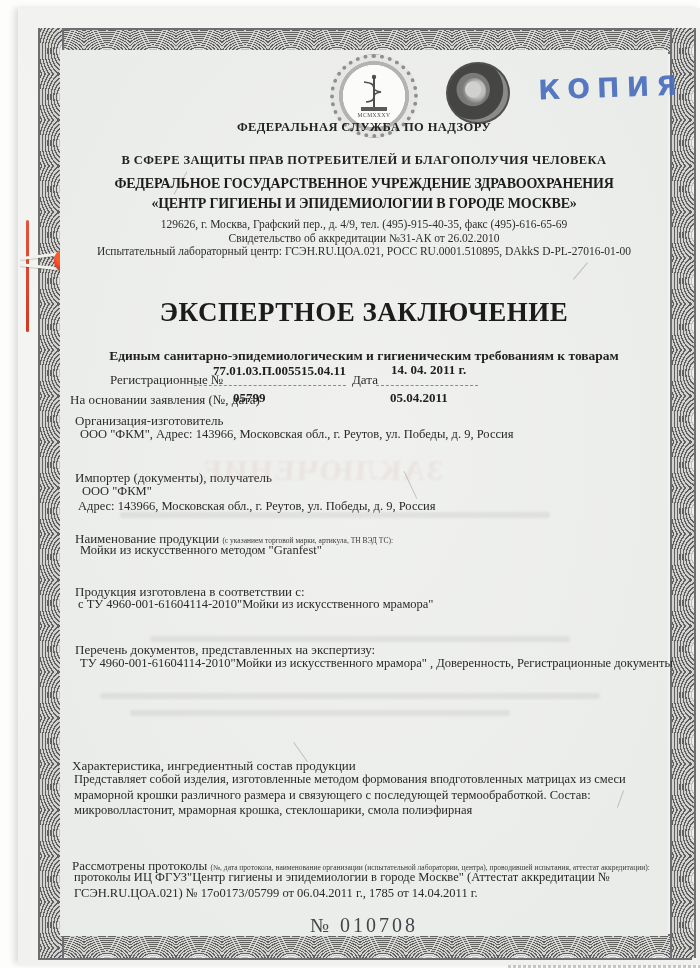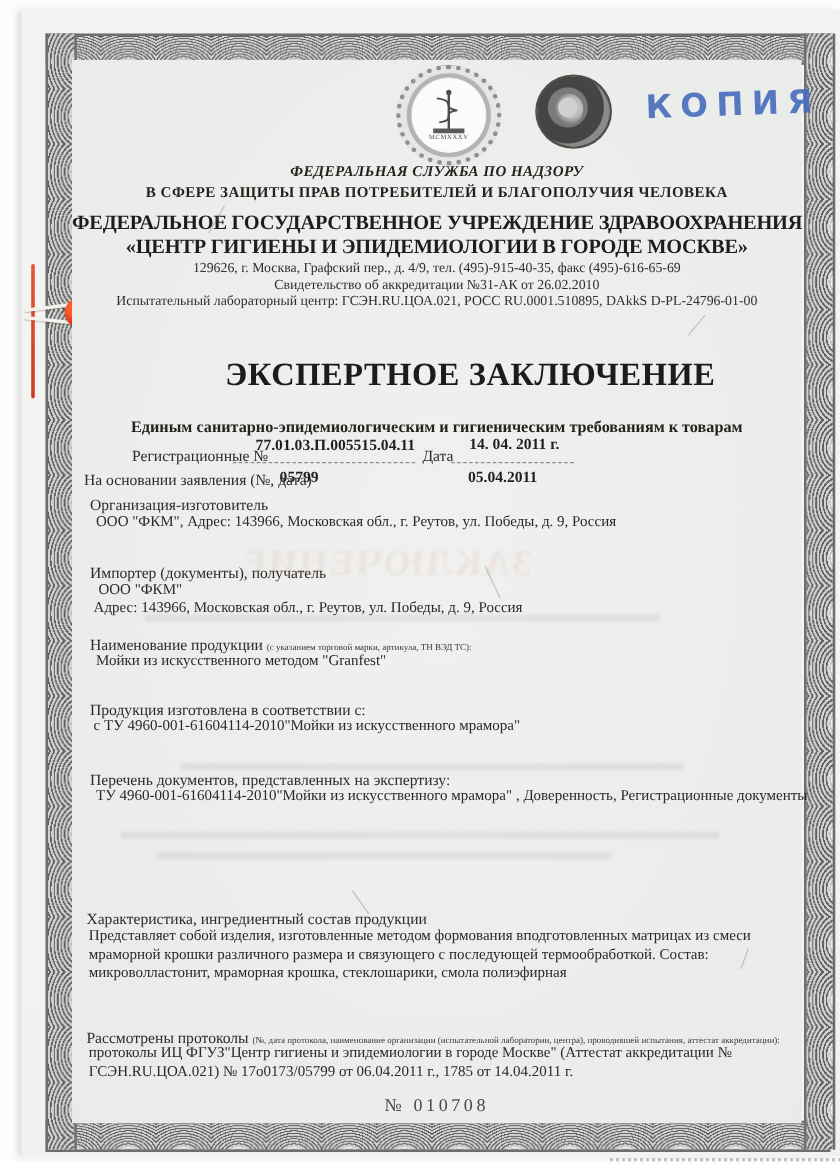--- a/index.html
+++ b/index.html
@@ -40,34 +40,34 @@
   .band-right{left:632px;}
   
   .content{
     position:absolute;left:60px;top:50px;width:608px;height:886px;
     background:radial-gradient(ellipse at 50% 45%, #f0f1ef 0%, #ebedeb 70%, #e9ebe9 100%);
   }
   .abs{position:absolute;white-space:nowrap;}
   .ctr{left:0;width:100%;text-align:center;}
   
   .svc{font-size:12.5px;font-weight:bold;letter-spacing:.4px;color:#23231f;}
-  .org{font-size:17px;font-weight:bold;letter-spacing:-.2px;color:#1d1d1b;}
+  .org{font-size:14px;font-weight:bold;letter-spacing:-.2px;color:#1d1d1b;}
   .adr{font-size:11.5px;color:#2e2e2c;}
   
   .title{font-size:27px;font-weight:bold;letter-spacing:.5px;color:#1c1c1a;}
   .sub{font-size:13.5px;font-weight:bold;color:#23231f;}
   .strike{text-decoration:line-through;}
   
   .lbl{font-size:13px;color:#2c2c2a;}
   .val{font-size:13px;font-weight:bold;color:#1f1f1d;}
   .fill{border-bottom:1.2px dashed #8b8b89;height:17px;}
   .body-txt{font-size:12.5px;color:#2a2a28;}
   .note{font-size:7.5px;color:#3a3a38;}
   .para{white-space:normal;line-height:15.5px;}
-  .docnum{font-size:15px;letter-spacing:3px;color:#46464a;}
+  .docnum{font-size:20px;letter-spacing:3px;color:#46464a;}
   
   .copy-stamp{
     font-family:"DejaVu Sans","Liberation Sans",sans-serif;
     font-size:27px;font-weight:bold;letter-spacing:7px;
     color:#4a6fbe;opacity:.92;transform:rotate(-2deg);
   }
   .seal-l{
     width:88px;height:84px;border-radius:50%;
     border:4px dotted #8f8f8d;box-sizing:border-box;
     background:
@@ -142,29 +142,29 @@
       </svg>
       <div class="motto">MCMXXXV</div>
     </div>
   </div>
   <div class="abs" style="left:386px;top:12px;">
     <div class="seal-r"></div>
   </div>
 
   <div class="abs copy-stamp" style="left:478px;top:22px;">КОПИЯ</div>
 
-  <div class="abs ctr svc" style="top:86px;font-style:italic;">ФЕДЕРАЛЬНАЯ СЛУЖБА ПО НАДЗОРУ</div>
+  <div class="abs ctr svc" style="top:70px;">ФЕДЕРАЛЬНАЯ СЛУЖБА ПО НАДЗОРУ</div>
   <div class="abs ctr svc" style="top:103px;">В СФЕРЕ ЗАЩИТЫ ПРАВ ПОТРЕБИТЕЛЕЙ И БЛАГОПОЛУЧИЯ  ЧЕЛОВЕКА</div>
   <div class="abs ctr org" style="top:126px;">ФЕДЕРАЛЬНОЕ ГОСУДАРСТВЕННОЕ УЧРЕЖДЕНИЕ ЗДРАВООХРАНЕНИЯ</div>
   <div class="abs ctr org" style="top:146px;">«ЦЕНТР ГИГИЕНЫ И ЭПИДЕМИОЛОГИИ В ГОРОДЕ МОСКВЕ»</div>
   <div class="abs ctr adr" style="top:168px;">129626, г. Москва, Графский пер., д. 4/9,  тел. (495)-915-40-35, факс (495)-616-65-69</div>
   <div class="abs ctr adr" style="top:182px;">Свидетельство об аккредитации №31-АК от 26.02.2010</div>
-  <div class="abs ctr adr" style="top:195px;">Испытательный лабораторный центр:  ГСЭН.RU.ЦОА.021,  РОСС RU.0001.510895,  DAkkS  D-PL-24796-01-00</div>
-
-  <div class="abs ctr title" style="top:247px;padding-left:28px;">ЭКСПЕРТНОЕ ЗАКЛЮЧЕНИЕ</div>
+  <div class="abs ctr adr" style="top:195px;">Испытательный лабораторный центр:  ГСЭН.RU.ЦОА.021,  РОСС RU.0001.510895,  DAkkS  D-PL-27016-01-00</div>
+
+  <div class="abs ctr title" style="top:247px;">ЭКСПЕРТНОЕ ЗАКЛЮЧЕНИЕ</div>
   <div class="abs ctr sub" style="top:298px;">Единым санитарно-эпидемиологическим и гигиеническим требованиям к товарам</div>
 
   <div class="abs lbl" style="left:50px;top:322px;">Регистрационные №</div>
   <div class="abs fill" style="left:134px;top:318px;width:152px;"></div>
   <div class="abs val" style="left:153px;top:313px;">77.01.03.П.005515.04.11</div>
   <div class="abs lbl" style="left:292px;top:322px;">Дата</div>
   <div class="abs fill" style="left:316px;top:318px;width:102px;"></div>
   <div class="abs val" style="left:331px;top:312px;">14. 04. 2011 г.</div>
 
   <div class="abs lbl" style="left:10px;top:342px;">На основании заявления (№, дата)</div>

